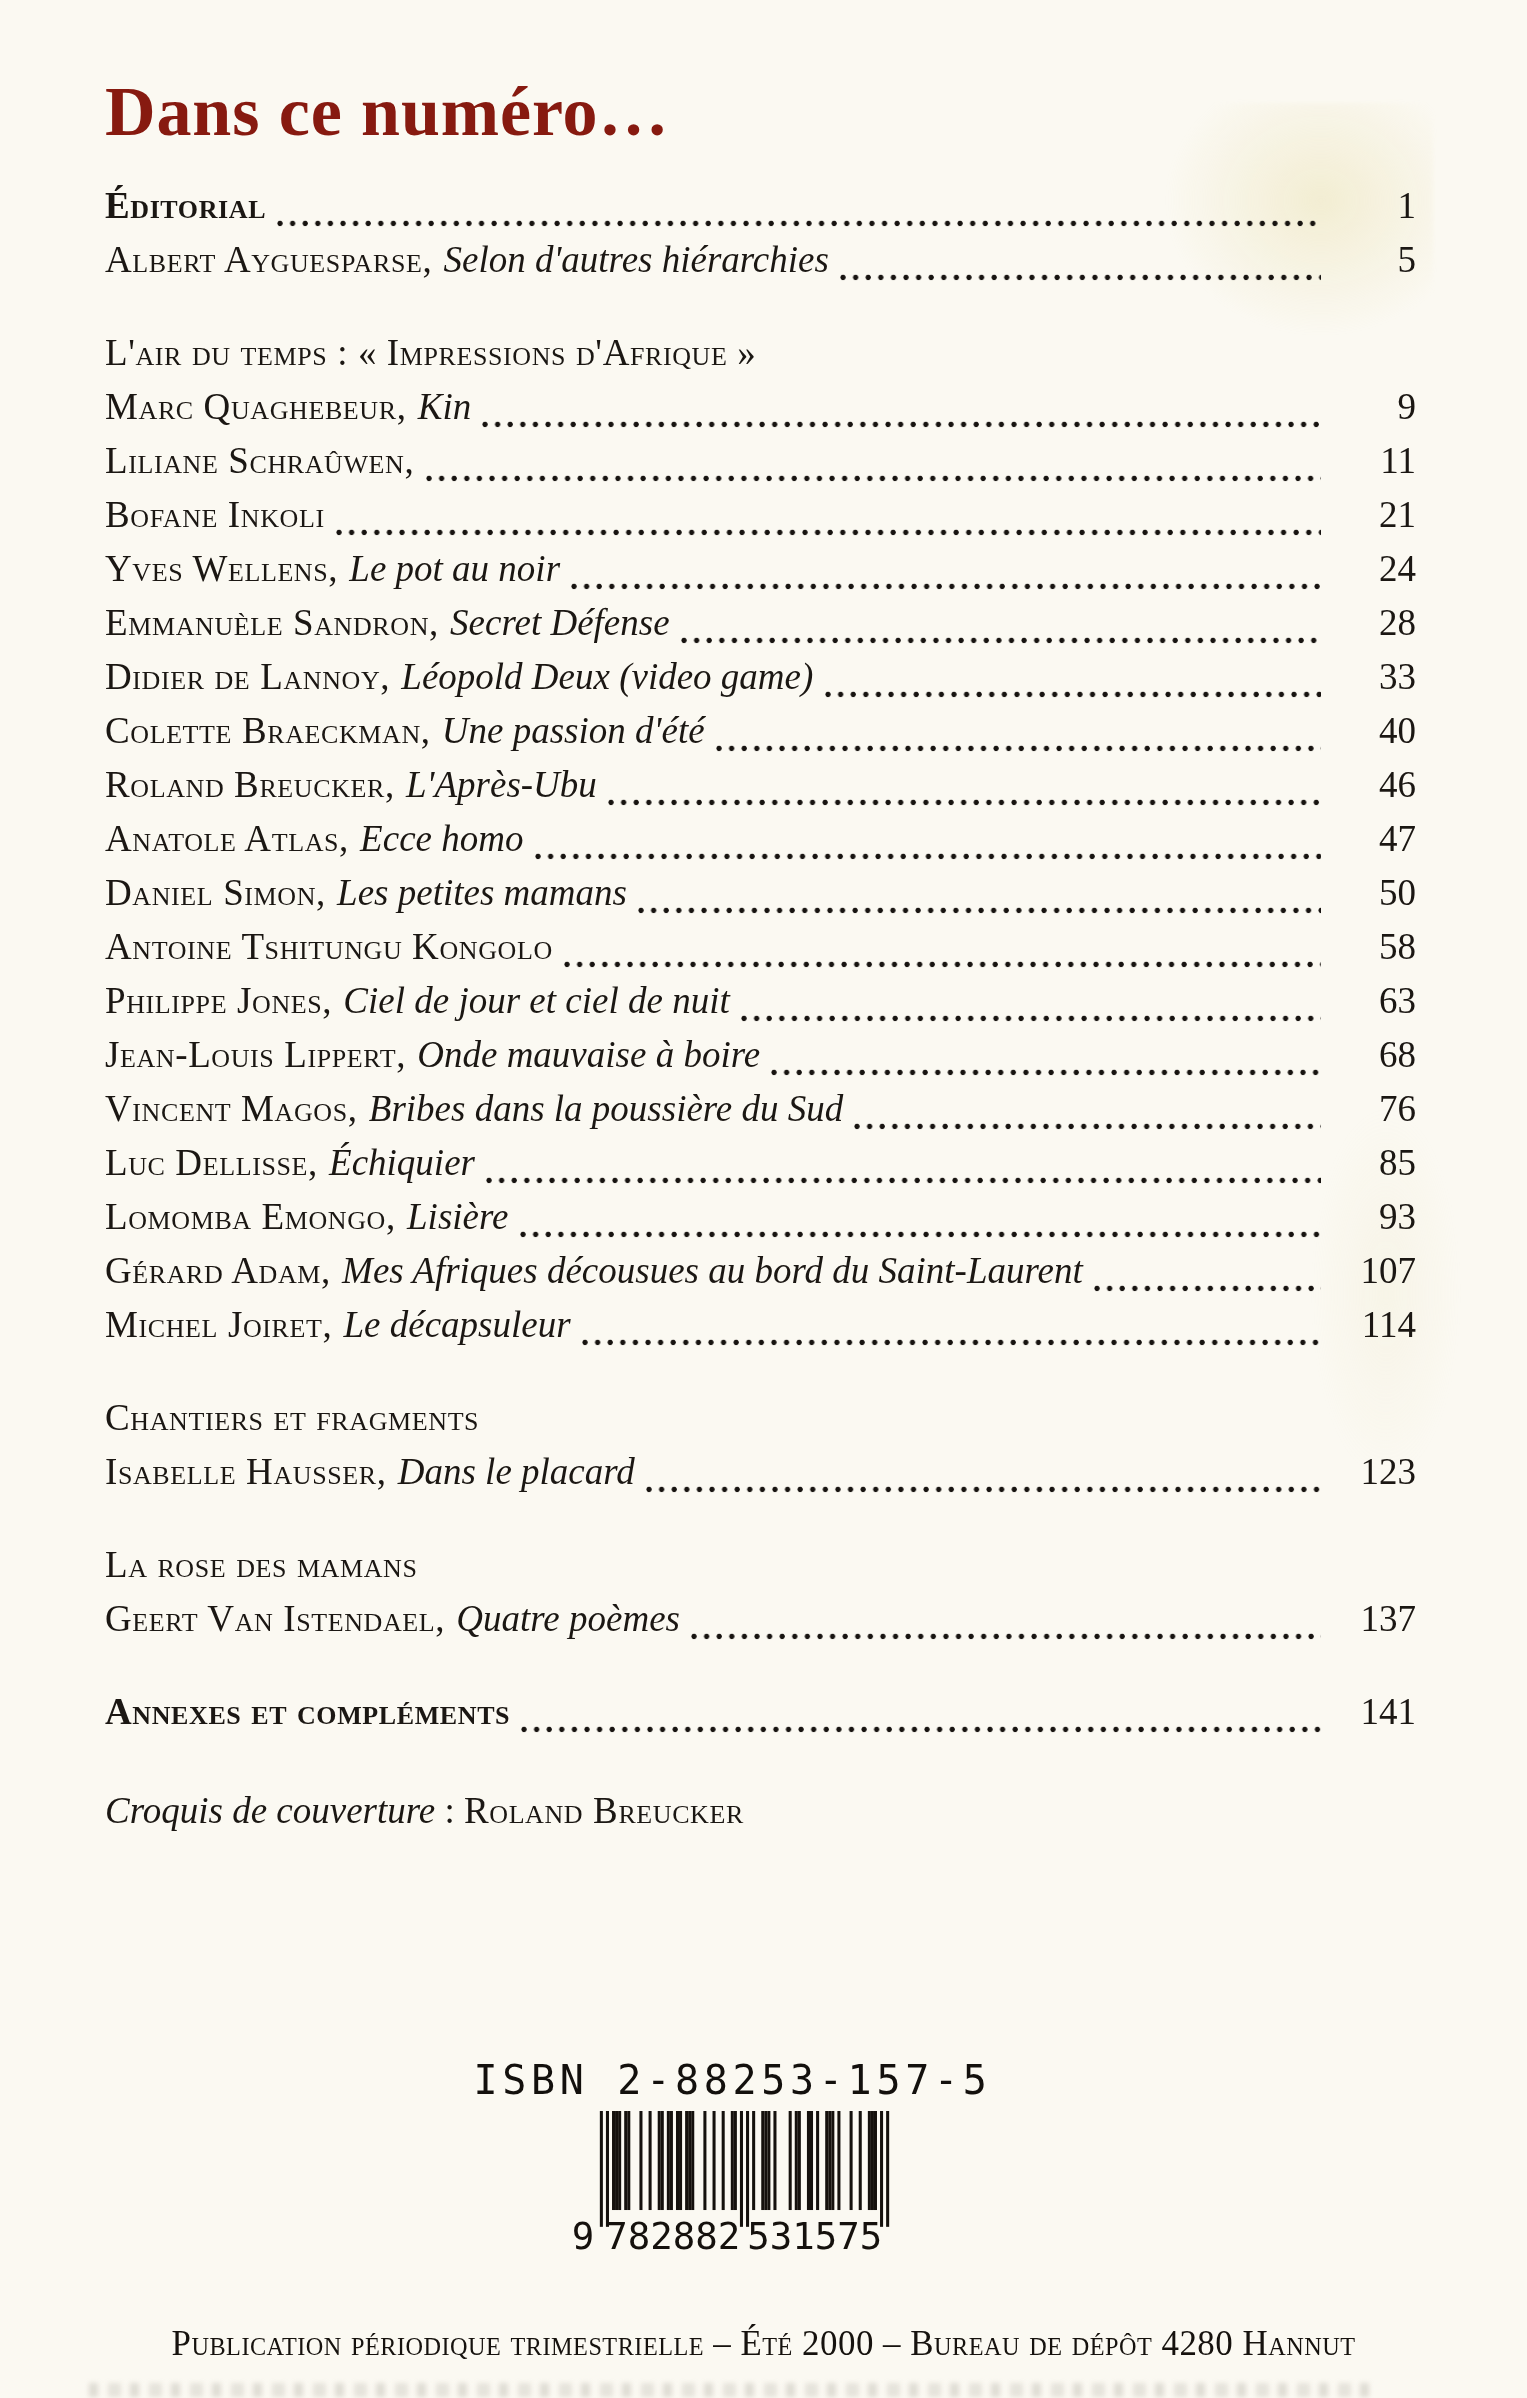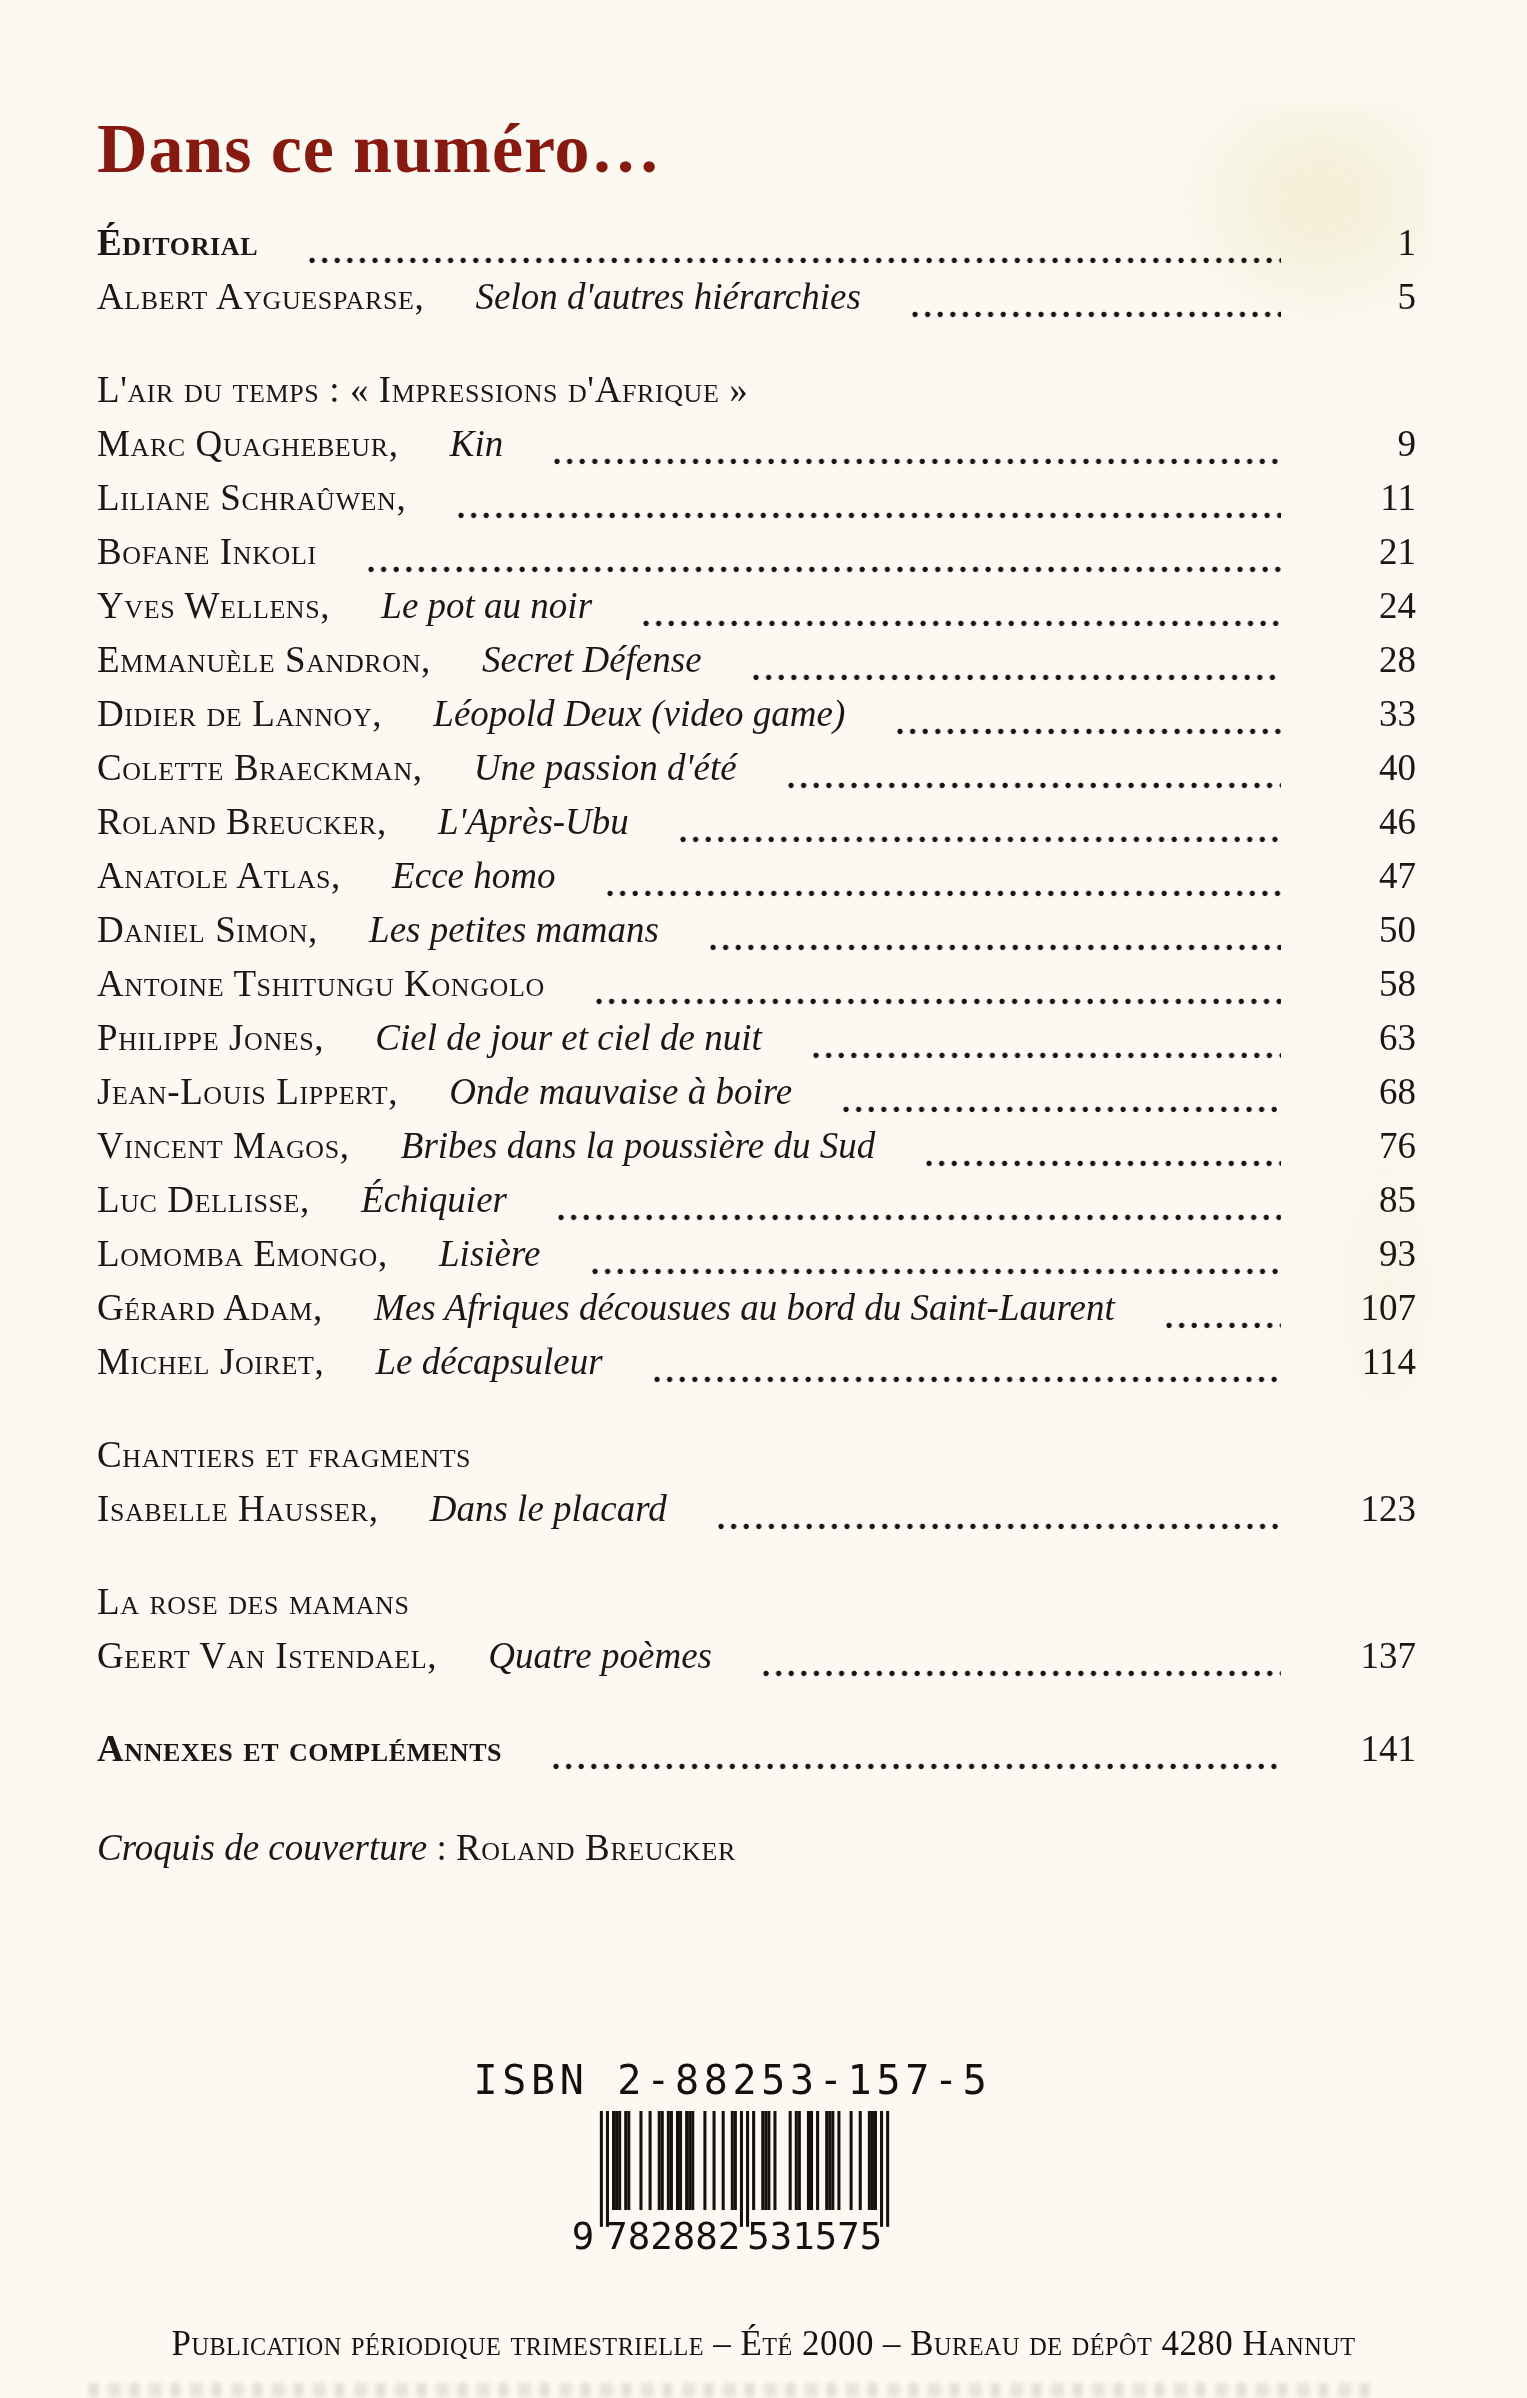--- a/index.html
+++ b/index.html
@@ -11,29 +11,29 @@
   }
   
   .speckle{position:absolute;pointer-events:none;}
   .speckle-tr{top:103px;right:94px;width:281px;height:244px;
     background:radial-gradient(ellipse at 60% 40%, rgba(230,219,160,.38), rgba(230,219,160,0) 65%);
     filter:blur(1.9px);}
   .speckle-mid{top:1106px;right:66px;width:150px;height:375px;
     background:radial-gradient(ellipse at 50% 50%, rgba(235,228,190,.20), rgba(235,228,190,0) 70%);
     filter:blur(2.8px);}
 
-  .page{position:absolute;top:0;left:0;right:0;padding:114px 111px 0 97px;}
+  .page{position:absolute;top:0;left:8px;right:0;padding:77px 111px 0 97px;}
 
   .title{
     font-size:70px;line-height:1.0;font-weight:bold;
     color:#871a10;margin:0 0 37px 0;letter-spacing:0.9px;
   }
 
   .toc{display:block;}
-  .row{display:flex;align-items:baseline;height:54px;font-size:37px;gap:40px;}
+  .row{display:flex;align-items:baseline;height:54px;font-size:37px;}
   .spacer{height:39px;}
   .sc{font-variant:small-caps;letter-spacing:0.6px;}
   .row.section .nm{font-weight:normal;}
   .row.boldrow .nm{font-weight:bold;}
   .ti{font-style:italic;margin-left:11.2px;white-space:nowrap;}
   .nm{white-space:nowrap;}
   .leader{
     flex:1;min-width:24px;height:6.6px;align-self:flex-end;
     margin:0 13px 11.2px 11.2px;
     background-image:radial-gradient(circle at 3px 3.2px, #171310 2.3px, rgba(0,0,0,0) 2.9px);

